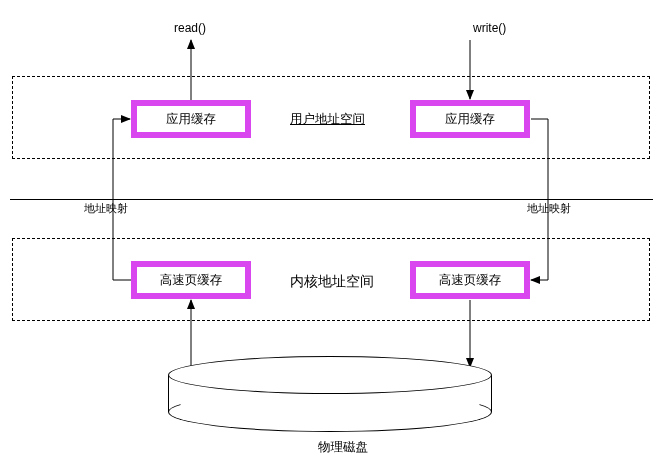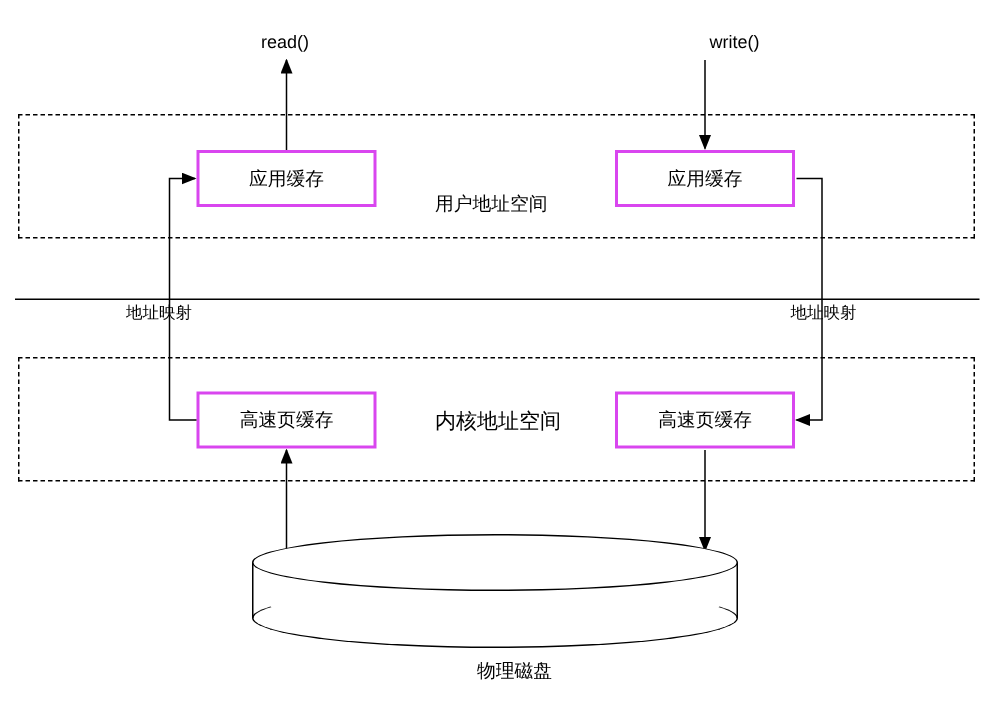--- a/index.html
+++ b/index.html
@@ -22,21 +22,21 @@
     font-size: 12px;
     color: #000000;
     white-space: nowrap;
     line-height: 1;
   }
   .lbl.cn {
     font-family: "DejaVu Sans", sans-serif;
   }
   .box {
     position: absolute;
-    border: 2px solid #d946ef;
+    border: 6px solid #d946ef;
     background: #ffffff;
     display: flex;
     align-items: center;
     justify-content: center;
     font-size: 12.5px;
     font-family: Liberation Mono, monospace;
     color: #000000;
     box-sizing: border-box;
   }
   .dashed-zone {
@@ -81,21 +81,21 @@
 <body>
 
 <div id="canvas">
 
   <div class="lbl" style="left:174px; top:22px;">read()</div>
   <div class="lbl" style="left:449px; top:22px;margin-left:24px;">write()</div>
 
   <div class="dashed-zone" style="left:12px; top:76px; width:638px; height:83px;"></div>
   <div class="dashed-zone" style="left:12px; top:238px; width:638px; height:83px;"></div>
 
-  <div class="lbl cn" style="left:290px; top:130px; font-size:12.5px;">用户地址空间</div>
+  <div class="lbl cn" style="left:290px; top:113px; font-size:12.5px;text-decoration:underline;">用户地址空间</div>
   <div class="lbl cn" style="left:290px; top:274px; font-size:14px;">内核地址空间</div>
 
   <div class="hline" style="left:10px; top:199px; width:643px;"></div>
 
   <div class="lbl cn" style="left:84px; top:203px; font-size:11px;">地址映射</div>
   <div class="lbl cn" style="left:527px; top:203px; font-size:11px;">地址映射</div>
 
   <div class="box" style="left:131px; top:100px; width:120px; height:38px;">应用缓存</div>
   <div class="box" style="left:410px; top:100px; width:120px; height:38px;">应用缓存</div>
   <div class="box" style="left:131px; top:261px; width:120px; height:38px;">高速页缓存</div>

